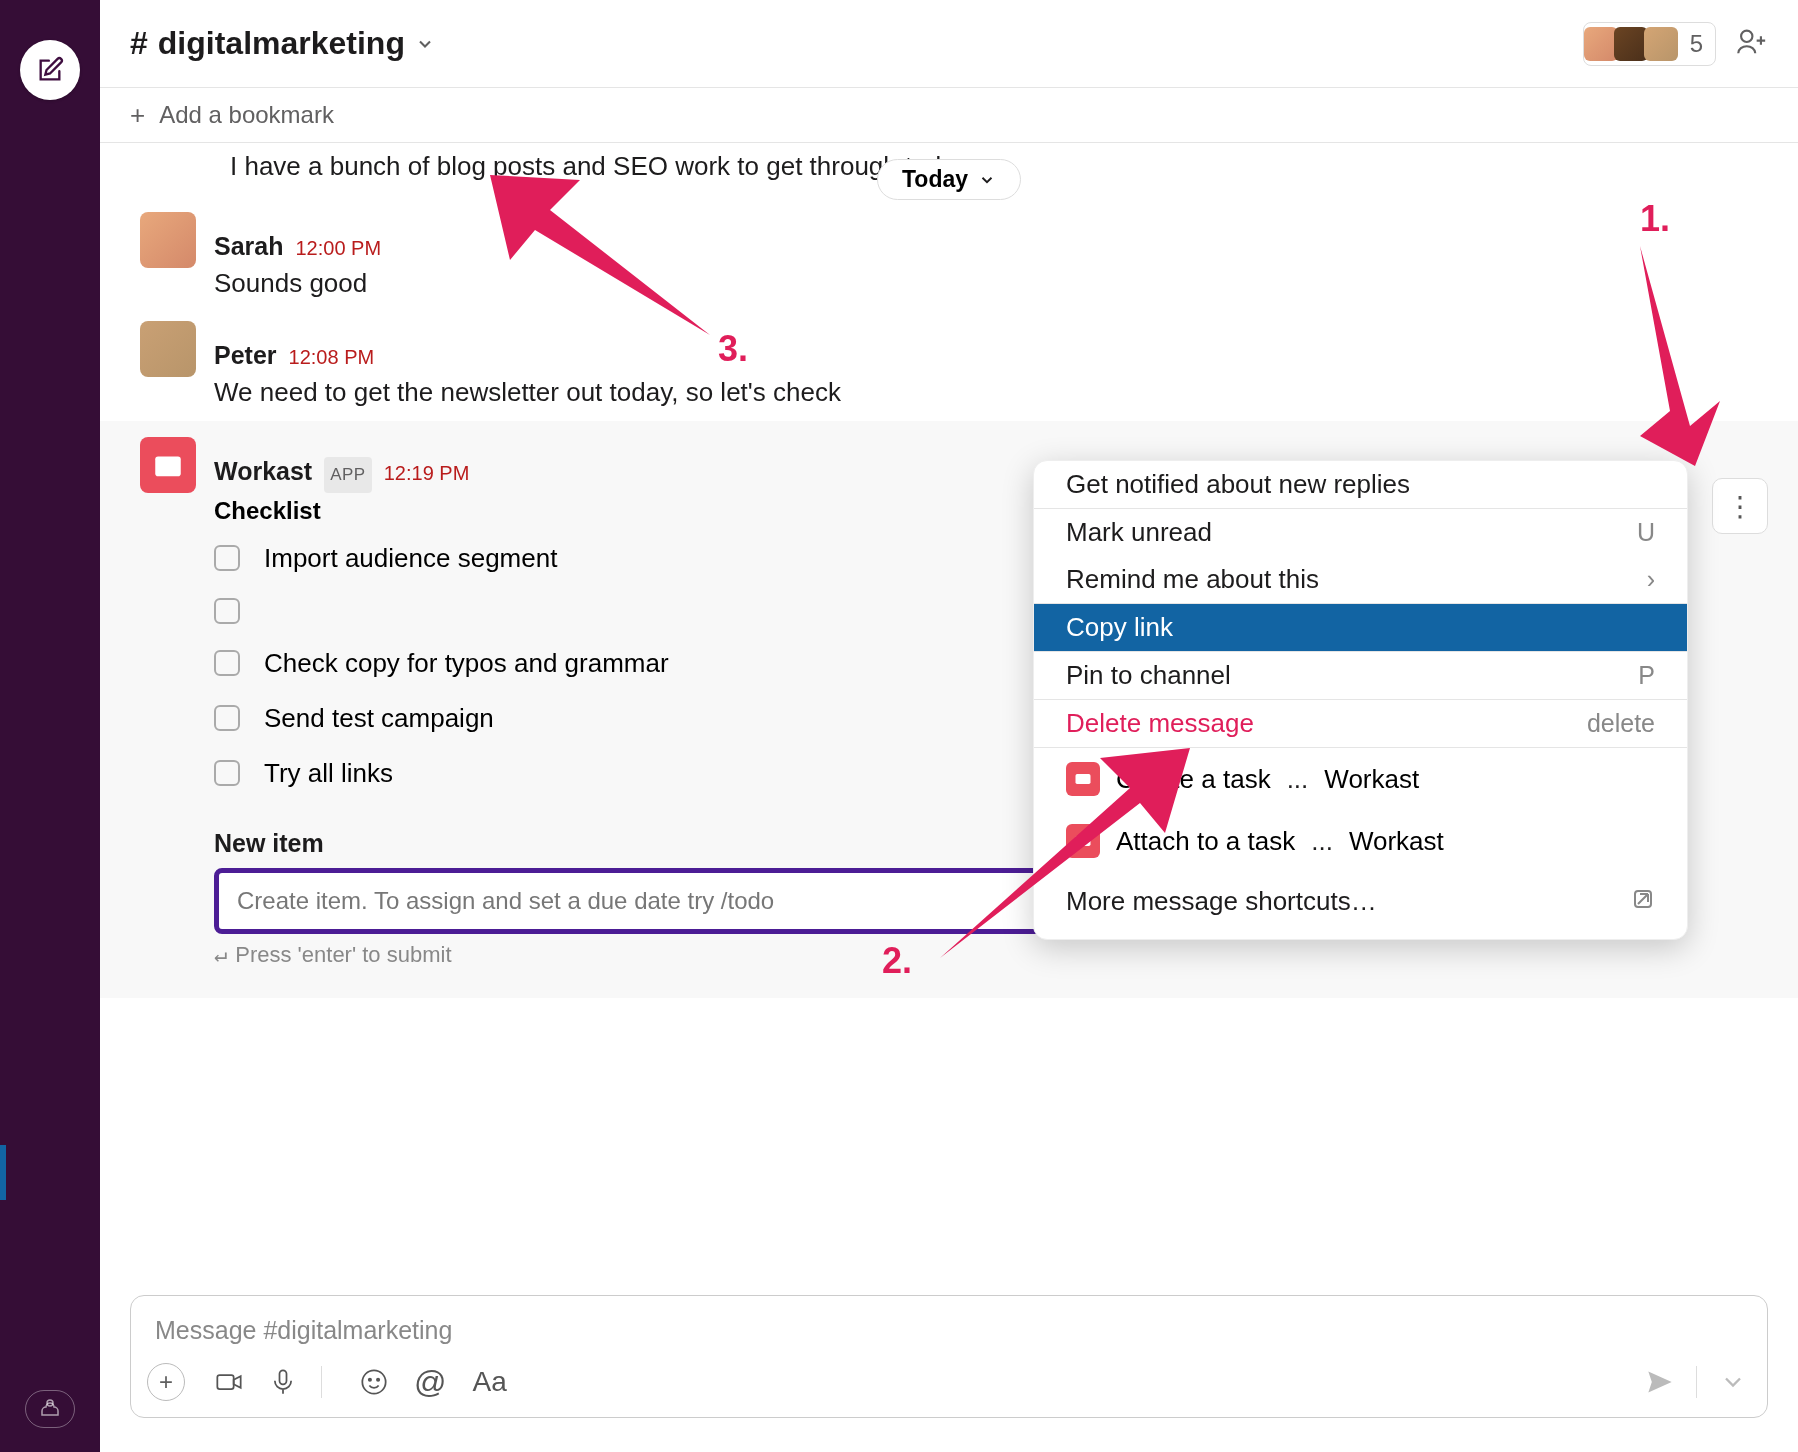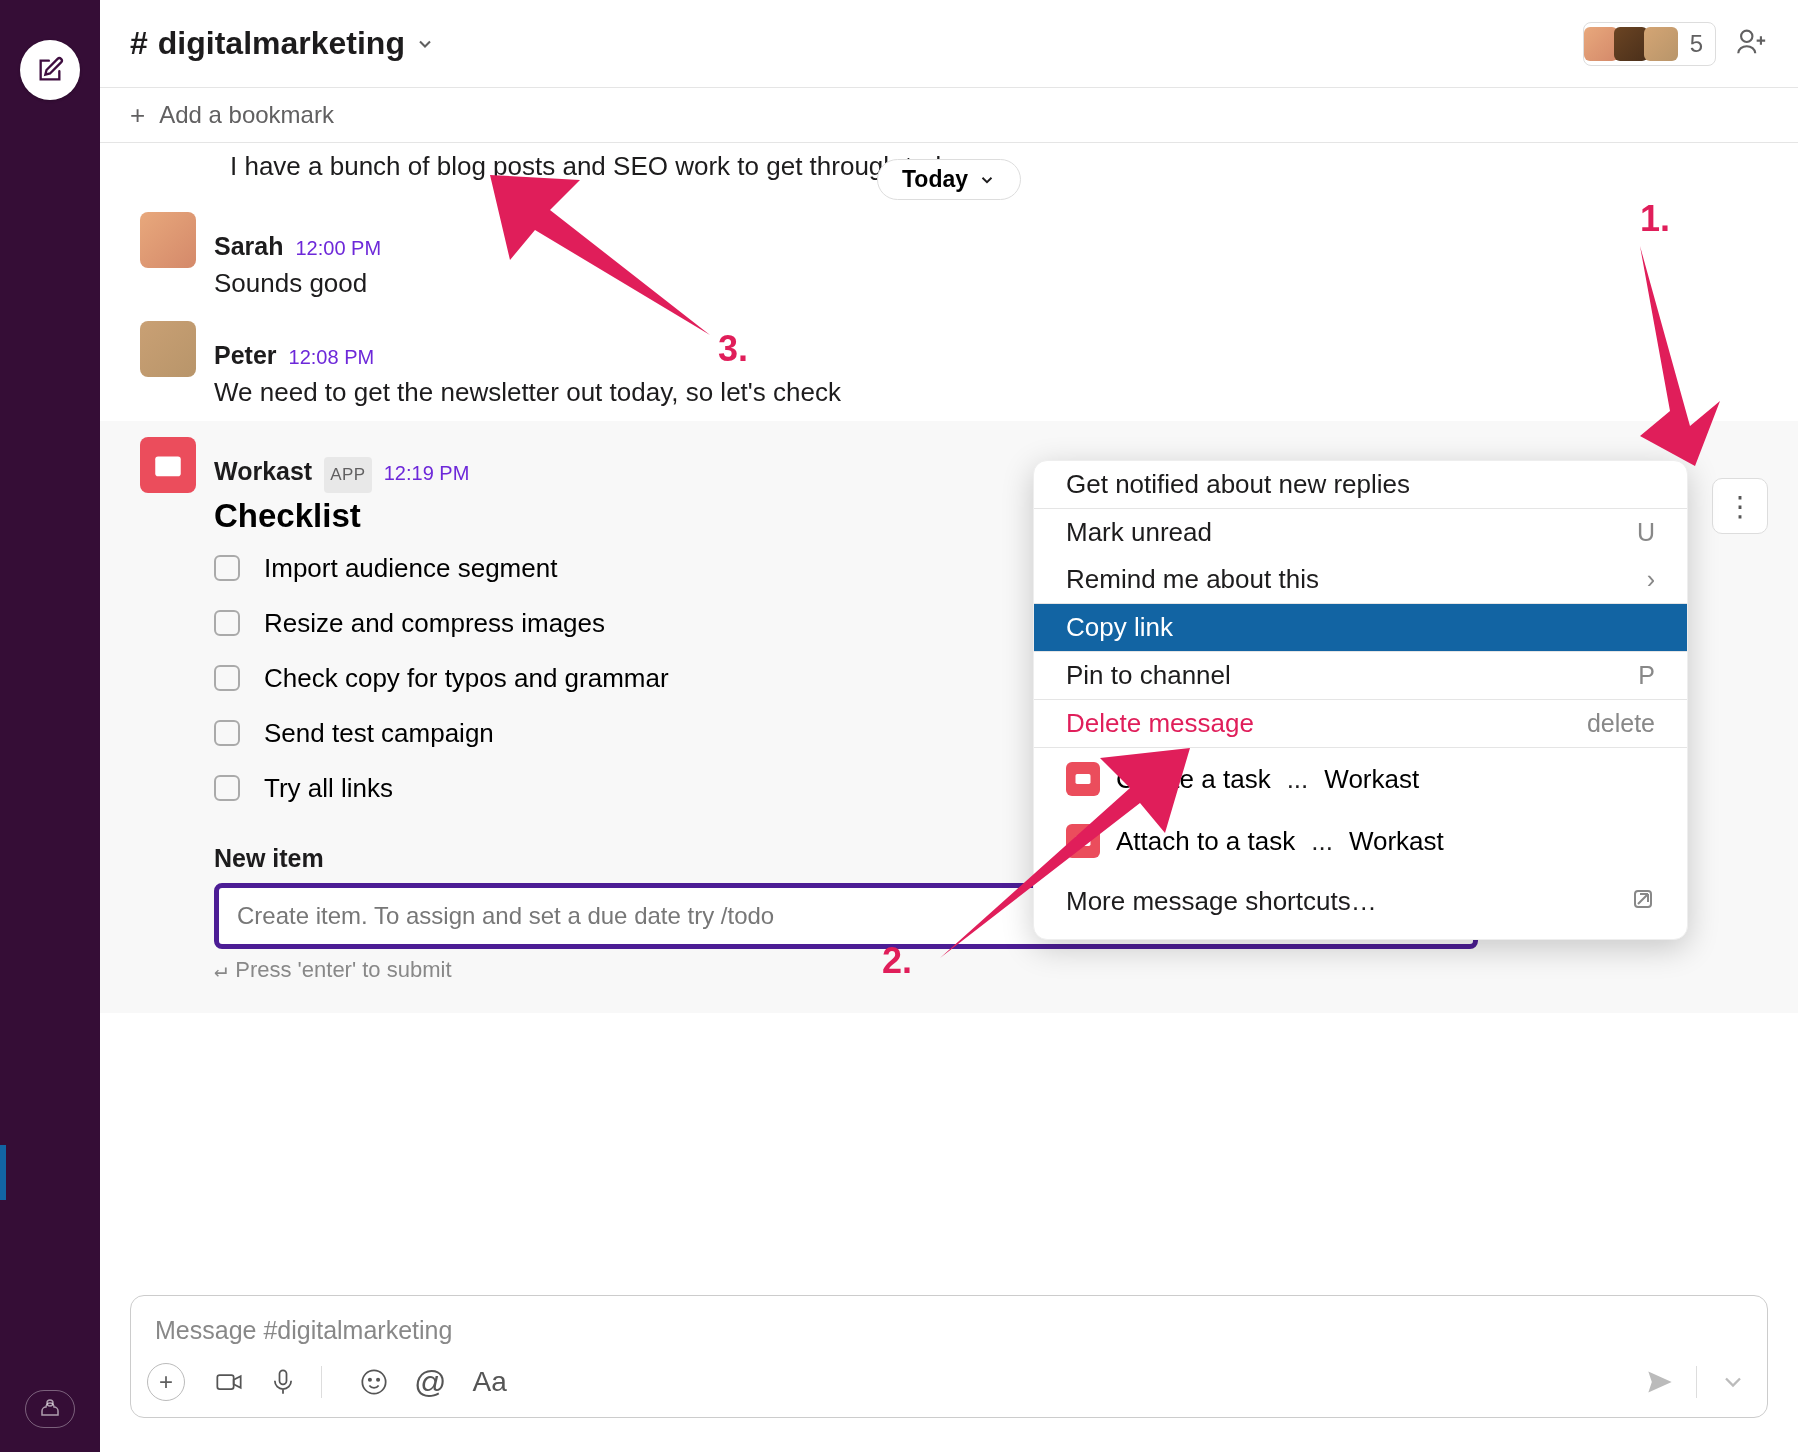--- a/index.html
+++ b/index.html
@@ -34,24 +34,24 @@
 .msg { display: flex; gap: 18px; padding: 10px 30px 10px 40px; }
 .msg.hl { background: #f8f8f8; }
 .msg-avatar { width: 56px; height: 56px; border-radius: 8px; flex-shrink: 0; }
 .msg-avatar.sarah { background: linear-gradient(135deg,#e8a87c,#d4896a); }
 .msg-avatar.peter { background: linear-gradient(135deg,#c9a074,#b8956a); }
 .msg-avatar.workast { background: #EB4D5C; display:flex; align-items:center; justify-content:center; }
 .msg-avatar.workast svg { width:34px; height:34px; fill:#fff; }
 .msg-body { flex: 1; }
 .msg-head { display: flex; align-items: baseline; gap: 12px; margin-bottom:4px;}
 .msg-user { font-size: 25px; font-weight: 900; color:#1D1C1D;}
-.msg-time { font-size: 20px; color: #6d28d9; margin-top: 25px; }
+.msg-time { font-size: 20px; color: #b91c1c; margin-top: 25px; }
 .app-badge { font-size: 17px; background: #e8e8e8; color: #616061; padding: 8px 6px; border-radius: 4px; letter-spacing:0.5px;}
 .msg-content { font-size: 26px; color: #1D1C1D; line-height:1.4; }
-.checklist-title { font-size: 33px; font-weight: 700; margin-bottom:4px; }
+.checklist-title { font-size: 24px; font-weight: 700; margin-bottom:4px; }
 .check-items { margin-top:18px; display:flex; flex-direction:column; gap:24px; }
 .check-item { display: flex; align-items: center; gap: 24px; font-size: 26px; }
 .checkbox { width: 26px; height: 26px; border: 2px solid #aaa; border-radius: 6px; flex-shrink:0; }
 .new-item-label { font-size: 25px; font-weight: 700; margin-top: 40px; color:#1D1C1D; }
 .new-item-input { width: calc(100% - 290px); margin-top: 10px; border: 5px solid #4c1d95; border-radius: 8px; padding: 14px 18px; font-size: 24px; color: #777; background:#fff;}
 .enter-hint { font-size: 22px; color: #888; margin-top: 8px; display:flex; align-items:center; gap:8px;}
 .enter-hint .ret { font-family: monospace; }
 .composer { margin: 26px 30px 34px; border: 1.5px solid #ccc; border-radius: 14px; background:#fff; }
 .composer-input { padding: 20px 24px 2px; font-size: 25px; color: #888; }
 .composer-toolbar { display: flex; align-items: center; padding: 16px 20px 16px 16px; gap:16px; }
@@ -178,21 +178,20 @@
             <span class="msg-time">12:19 PM</span>
           </div>
           <div class="checklist-title">Checklist</div>
           <div class="check-items">
             <div class="check-item">
                 <div class="checkbox"></div>
                 <span>Import audience segment</span>
               </div>
             <div class="check-item">
                 <div class="checkbox"></div>
-                <span>Resize and compress images</span>
               </div>
             <div class="check-item">
                 <div class="checkbox"></div>
                 <span>Check copy for typos and grammar</span>
               </div>
             <div class="check-item">
                 <div class="checkbox"></div>
                 <span>Send test campaign</span>
               </div>
             <div class="check-item">

